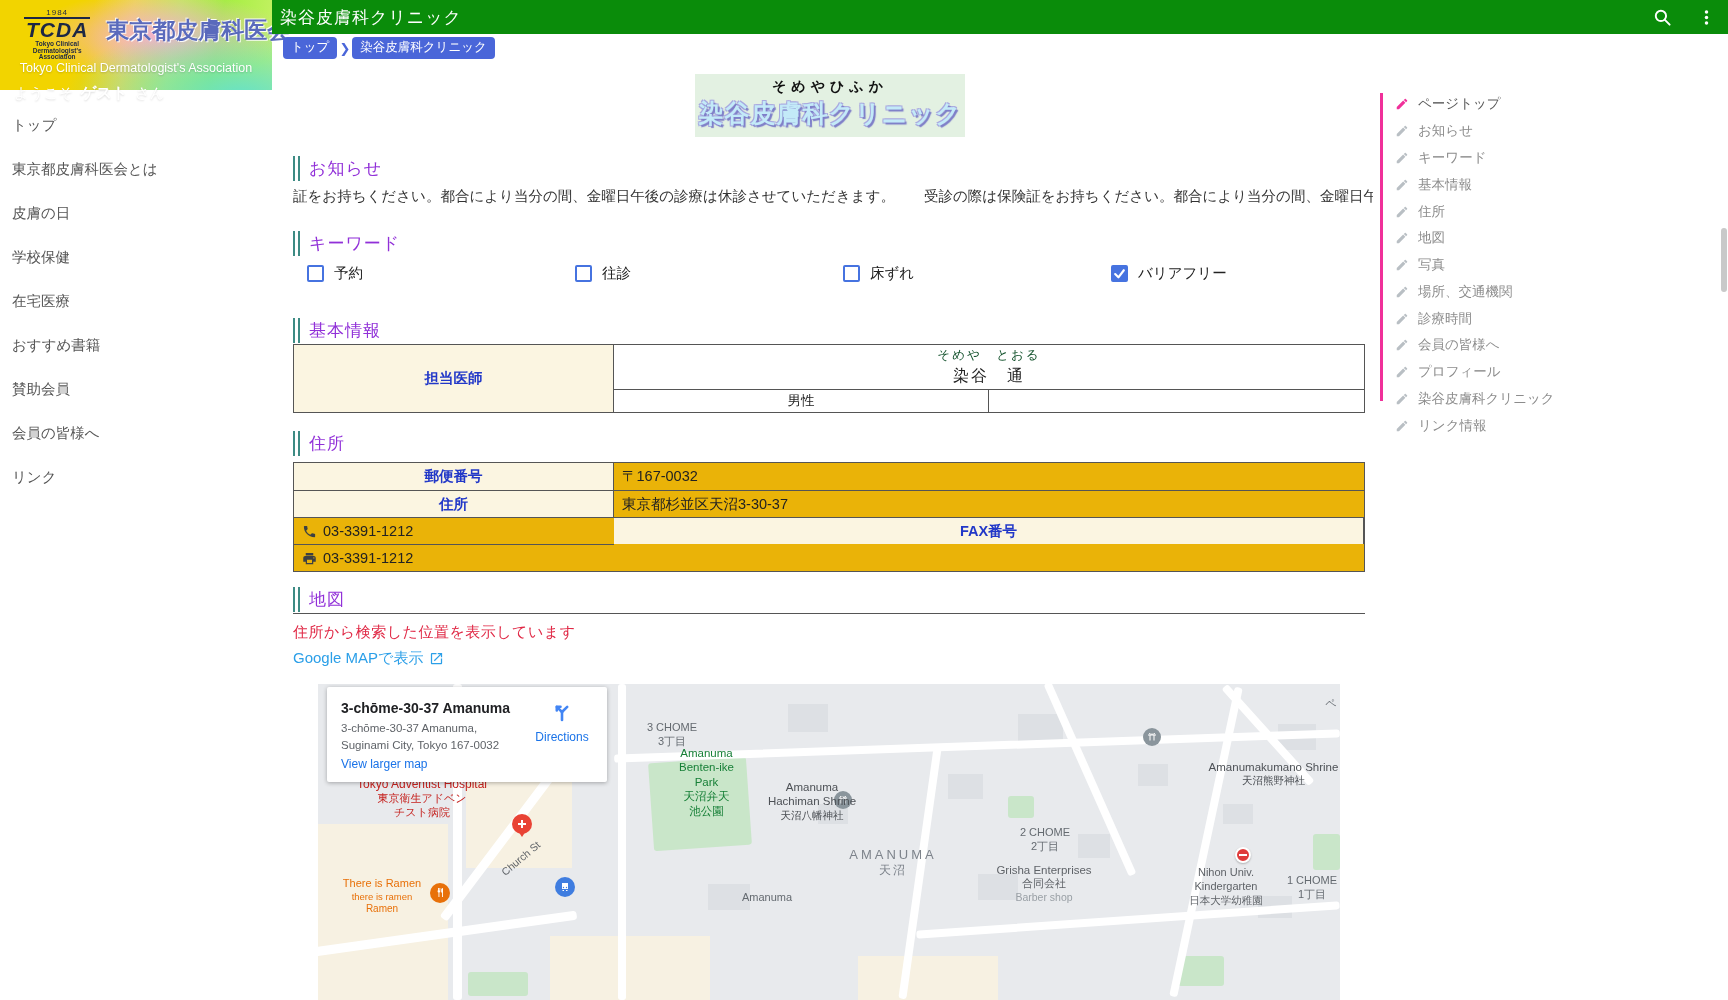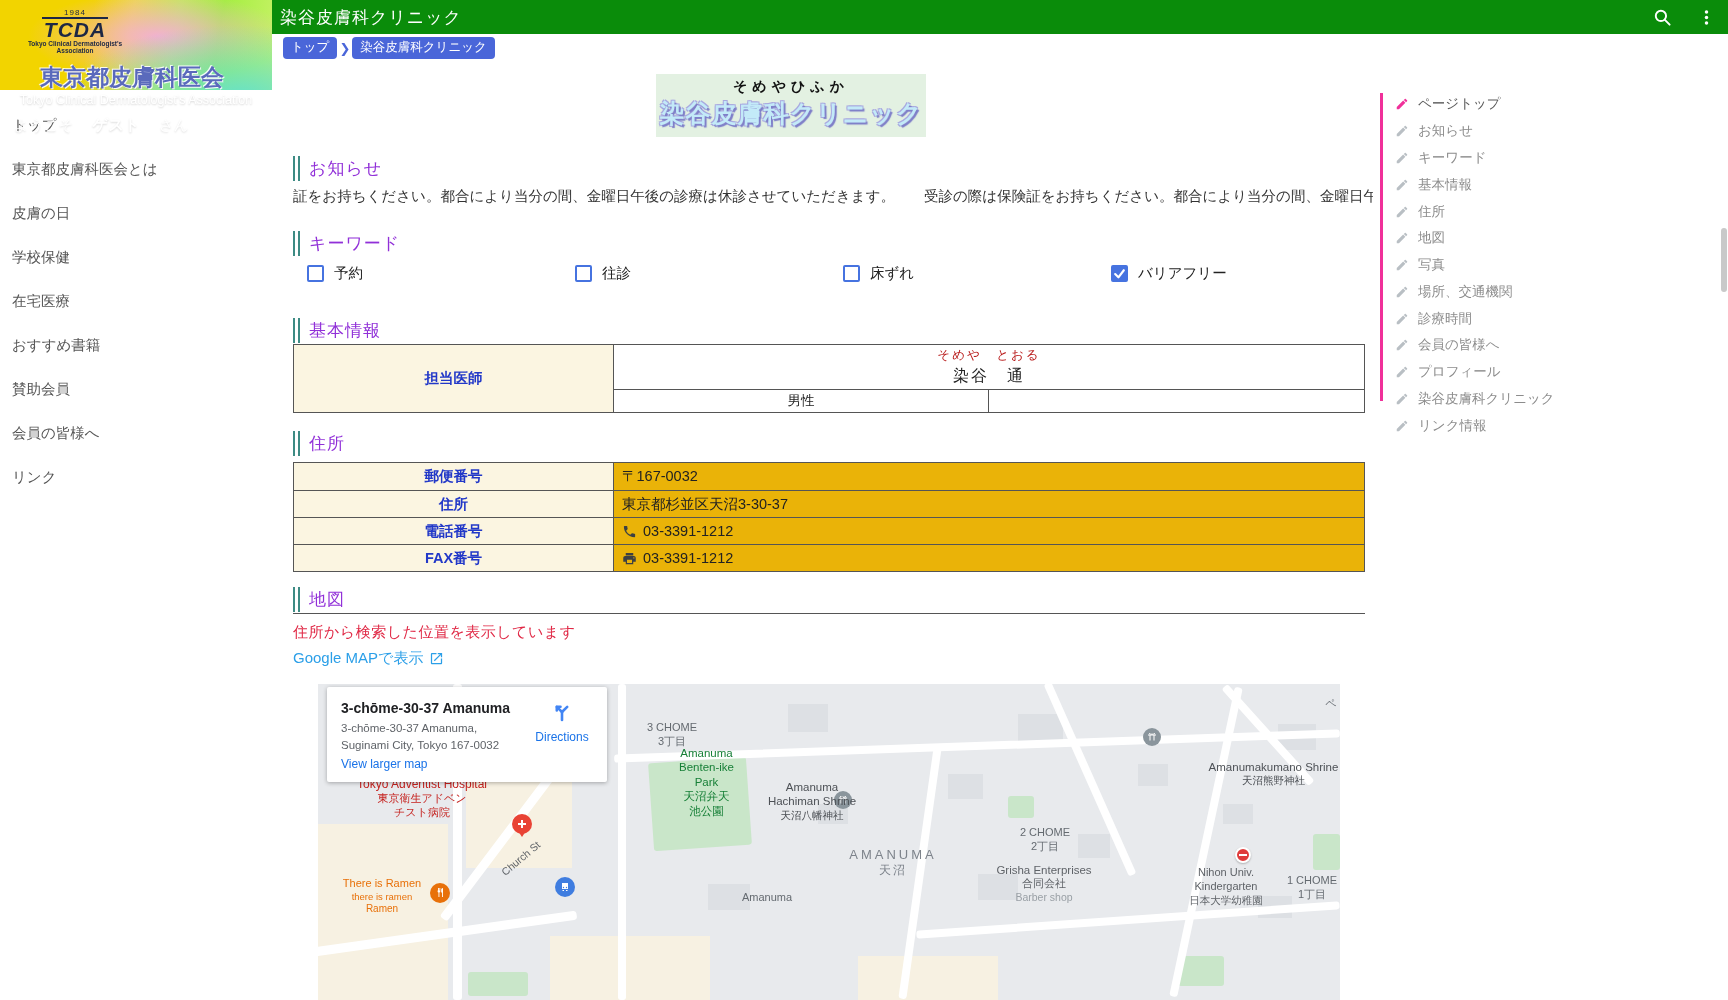--- a/index.html
+++ b/index.html
@@ -8,50 +8,50 @@
          font-family:"Liberation Sans","DejaVu Sans",sans-serif; color:#222; }
 
   
   .sidebar { position:absolute; left:0; top:0; width:272px; height:1000px; background:#fff; }
   .side-logo { position:relative; width:272px; height:90px;
     background:
       radial-gradient(ellipse at 88% 105%, rgba(100,225,205,.95), rgba(100,225,205,0) 52%),
       radial-gradient(ellipse at 58% 40%, rgba(246,172,220,.9), rgba(246,172,220,0) 58%),
       linear-gradient(100deg,#f2d400 0%,#f2d400 33%,#ecd94a 47%,#c2ea5a 63%,#a4ee41 78%,#c9f268 100%);
   }
-  .logo-top { display:flex; align-items:flex-start; padding:7px 0 0 24px;flex-direction:column; }
+  .logo-top { display:flex; align-items:flex-start; padding:7px 0 0 24px; }
   .logo-mark { width:102px; text-align:center; color:#1d2744; line-height:1; padding-top:2px; }
   .logo-year { font-size:8px; letter-spacing:1px; }
   .logo-acronym { font-size:21px; font-weight:bold; font-style:italic; letter-spacing:1px;
                   border-top:2px solid #1d2744; display:inline-block; padding:0 2px; }
   .logo-caption { font-size:6.5px; font-weight:bold; margin-top:1px; }
   .org-jp { font-size:23px; font-weight:bold; color:#5a6abc; letter-spacing:0px; margin-left:16px; padding-top:8px;
             text-shadow:1px 1px 0 rgba(255,255,255,.9), -1px -1px 0 rgba(255,255,255,.9); white-space:nowrap; }
   .org-en { text-align:center; color:#fff; font-size:12.5px; margin-top:0px;
             text-shadow:0 1px 2px rgba(0,0,0,.18); }
   .welcome { padding:8px 0 0 14px; color:#fff; font-size:14.5px; text-shadow:0 1px 2px rgba(0,0,0,.15); }
-  .welcome b { font-size:15.5px; margin:0 15px; }
+  .welcome b { font-size:15.5px; margin:0 3px; }
   .menu { padding-top:14px; }
   .menu-item { display:block; padding:12px 12px 13px 12px; font-size:14.5px; color:#555; cursor:pointer; }
 
   
   .header-bar { position:absolute; left:272px; top:0; width:1456px; height:34px;
                 background:#0a8c0a; display:flex; align-items:center; color:#fff; }
   .header-title { margin-left:8px; font-size:17px; letter-spacing:1px; }
   .header-icons { position:absolute; right:12px; top:0; height:34px; display:flex; align-items:center; gap:24px; }
   .hicon { width:20px; height:20px; cursor:pointer; display:flex; align-items:center; justify-content:center; }
   .hicon svg { width:19px; height:19px; }
 
   
   .breadcrumb { position:absolute; left:283px; top:37px; display:flex; align-items:center; font-size:12.5px; }
   .crumb { background:#4a66d9; color:#fff; padding:2px 8px 3px; border-radius:4px; cursor:pointer; white-space:nowrap; }
   .crumb-sep { color:#4a66d9; font-size:13px; font-weight:bold; margin:0 2px; }
 
   
-  .banner { position:absolute; left:656px; top:74px; width:270px; height:63px;
+  .banner { position:absolute; left:695px; top:74px; width:270px; height:63px;
             background:#e3f1e2; text-align:center; overflow:hidden; }
   .banner-furigana { font-size:14px; font-weight:bold; color:#111; letter-spacing:5px; margin-top:4px; }
   .banner-name { font-size:25px; font-weight:bold; color:#c3eaf8; letter-spacing:1px; margin-top:1px;
                  text-shadow:2px 2px 1px #7d7dc8, -1px -1px 0 #a9a9e0, 1px -1px 0 #a9a9e0, -1px 1px 0 #a9a9e0; }
 
   
   .sec-head { position:absolute; left:293px; display:flex; align-items:center; height:26px; }
   .bars { width:7px; height:25px; border-left:2px solid #3d8b84; border-right:2px solid #3d8b84; margin-right:9px; }
   .sec-title { font-size:17px; color:#9130d8; letter-spacing:1px; }
   .map-head { width:1072px; border-bottom:1px solid #555; padding-bottom:3px; }
@@ -70,21 +70,21 @@
 
   
   .btable { position:absolute; left:293px; top:344px; width:1072px; display:grid;
             grid-template-columns:320px 375px 375px; grid-template-rows:44px 23px;
             border:1px solid #555; background:#fff; }
   .cell-doctor { grid-row:1/3; grid-column:1; background:#fbf5e1; border-right:1px solid #555;
                  display:flex; align-items:center; justify-content:center;
                  color:#2238c8; font-weight:bold; font-size:14.5px; }
   .cell-name { grid-row:1; grid-column:2/4; display:flex; flex-direction:column;
                align-items:center; justify-content:center; }
-  .furigana { font-size:12.5px; color:#b91c1c; letter-spacing:2px; }
+  .furigana { font-size:12.5px; color:#14532d; letter-spacing:2px; }
   .docname { font-size:16px; color:#222; letter-spacing:2px; margin-top:2px; }
   .cell-gender { grid-row:2; grid-column:2; border-top:1px solid #555; border-right:1px solid #555;
                  display:flex; align-items:center; justify-content:center; font-size:13.5px; }
   .cell-blank { grid-row:2; grid-column:3; border-top:1px solid #555; }
 
   
   .atable { position:absolute; left:293px; top:462px; width:1072px; display:grid;
             grid-template-columns:320px 750px; border:1px solid #555; background:#eab308; }
   .alabel { background:#fbf5e1; border-right:1px solid #555; height:27px;
             display:flex; align-items:center; justify-content:center;
@@ -280,21 +280,20 @@
   <div class="alabel">郵便番号</div>
   <div class="aval">
       <span>〒167-0032</span>
     </div>
 
   <div class="alabel bt">住所</div>
   <div class="aval bt">
       <span>東京都杉並区天沼3-30-37</span>
     </div>
 
-  <div class="alabel bt">電話番号</div>
   <div class="aval bt">
     <svg viewBox="0 0 24 24" fill="#3c4043">
         <path d="M6.62 10.79c1.44 2.83 3.76 5.14 6.59 6.59l2.2-2.2c.27-.27.67-.36 1.02-.24 1.12.37 2.33.57 3.57.57.55 0 1 .45 1 1V20c0 .55-.45 1-1 1-9.39 0-17-7.61-17-17 0-.55.45-1 1-1h3.5c.55 0 1 .45 1 1 0 1.25.2 2.45.57 3.57.11.35.03.74-.25 1.02l-2.2 2.2z"></path>
       </svg>
     <span>03-3391-1212</span>
   </div>
 
   <div class="alabel bt">FAX番号</div>
   <div class="aval bt">
     <svg viewBox="0 0 24 24" fill="#3c4043">

